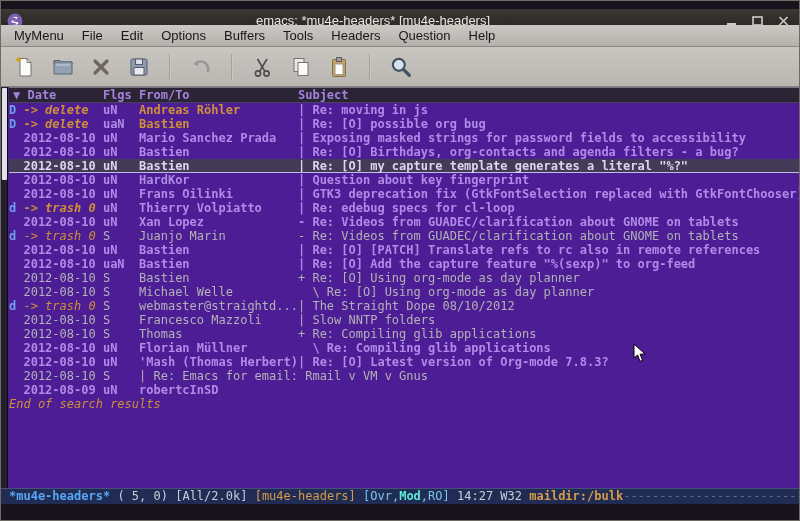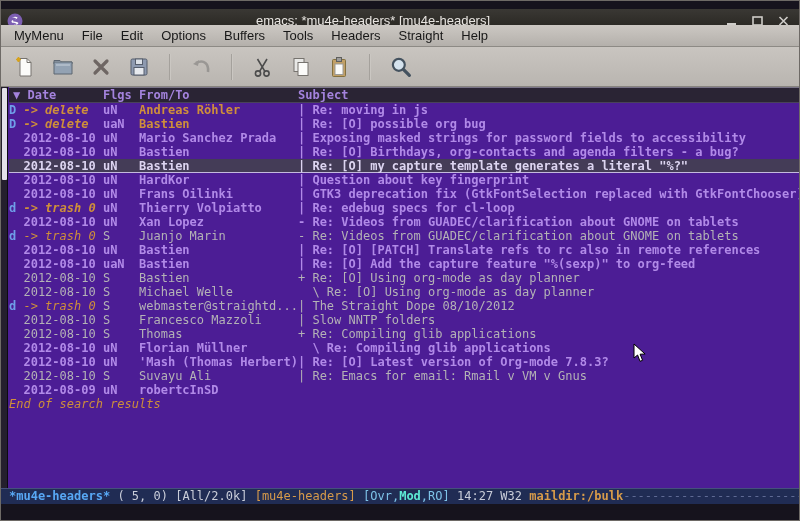--- a/index.html
+++ b/index.html
@@ -95,21 +95,21 @@
   </div>
 
   <div class="menubar">
     <span class="menu-item">MyMenu</span>
     <span class="menu-item">File</span>
     <span class="menu-item">Edit</span>
     <span class="menu-item">Options</span>
     <span class="menu-item">Buffers</span>
     <span class="menu-item">Tools</span>
     <span class="menu-item">Headers</span>
-    <span class="menu-item">Straight</span>
+    <span class="menu-item">Question</span>
     <span class="menu-item">Help</span>
   </div>
 
   <div class="toolbar">
     <span class="tbtn">
       <svg width="24" height="24" viewBox="0 0 24 24">
           <path d="M7 3.5h7l4 4V21H7z" fill="#fbfbf9" stroke="#76736e"></path>
           <path d="M14 3.5v4h4" fill="none" stroke="#76736e"></path>
           <path d="M4 3l3 3M7 3L4 6M5.5 2v5M3 4.5h5" stroke="#d6a21d" stroke-width="1.2" fill="none"></path>
         </svg>
@@ -309,21 +309,20 @@
             <span class="col-mark"></span>
             <span class="col-date">2012-08-10</span>
             <span class="col-flags">uN</span>
             <span class="col-from">'Mash (Thomas Herbert)</span>
             <span class="col-subject">| Re: [O] Latest version of Org-mode 7.8.3?</span>
           </div>
           <div class="row seen">
             <span class="col-mark"></span>
             <span class="col-date">2012-08-10</span>
             <span class="col-flags">S</span>
-            <span class="col-from">Suvayu Ali</span>
             <span class="col-subject">| Re: Emacs for email: Rmail v VM v Gnus</span>
           </div>
           <div class="row unread">
             <span class="col-mark"></span>
             <span class="col-date">2012-08-09</span>
             <span class="col-flags">uN</span>
             <span class="col-from">robertcInSD</span>
           </div>
         </div>
       <div class="end-text">End of search results</div>

